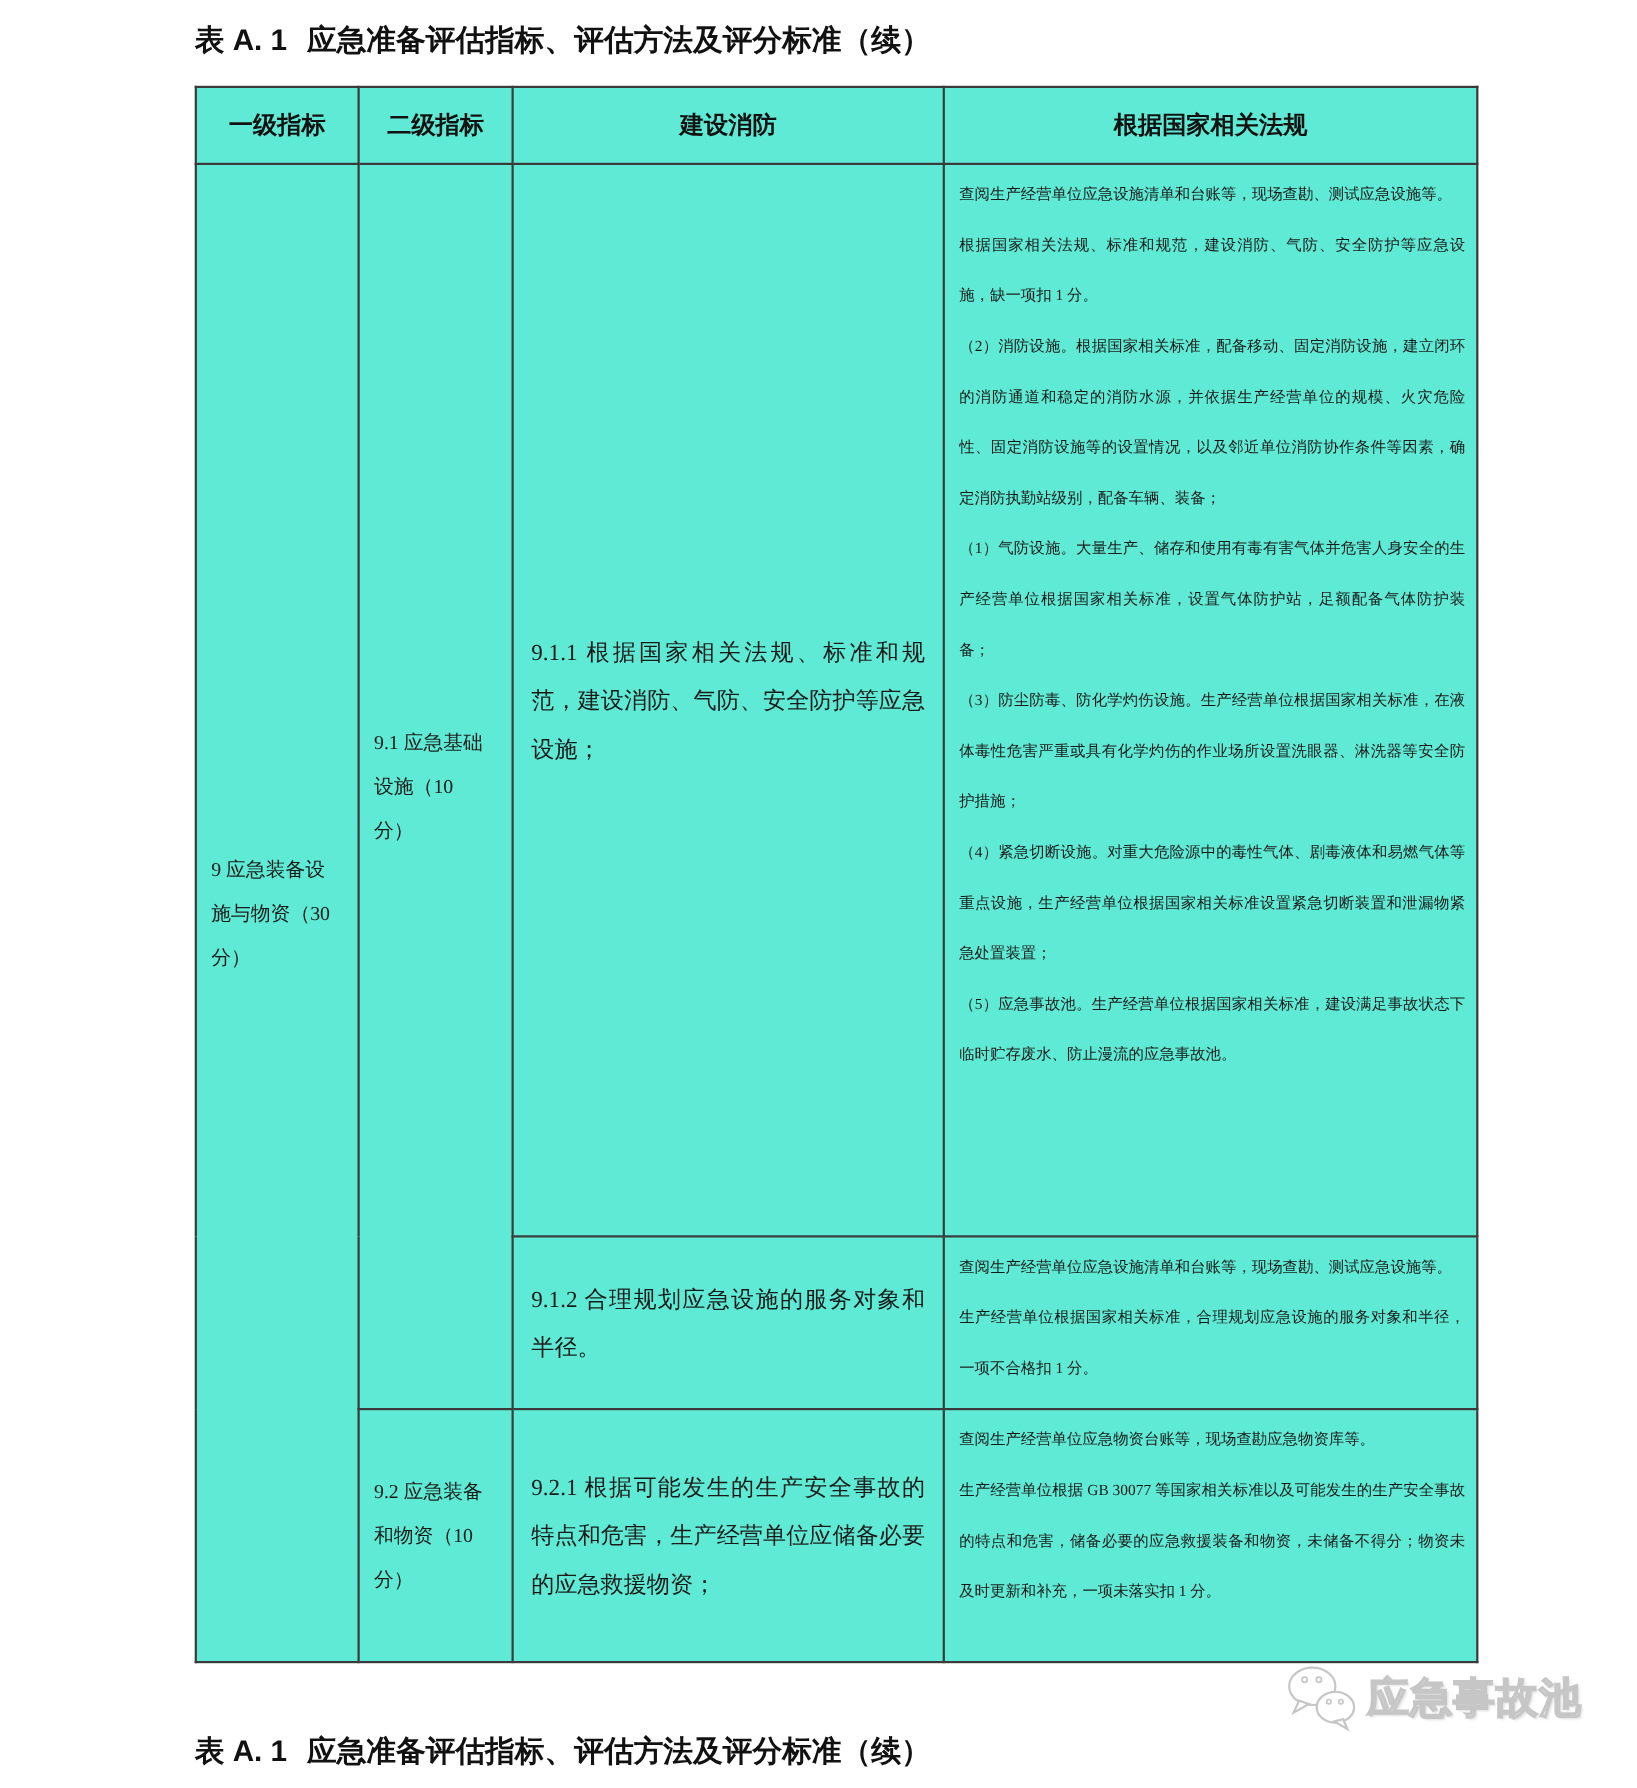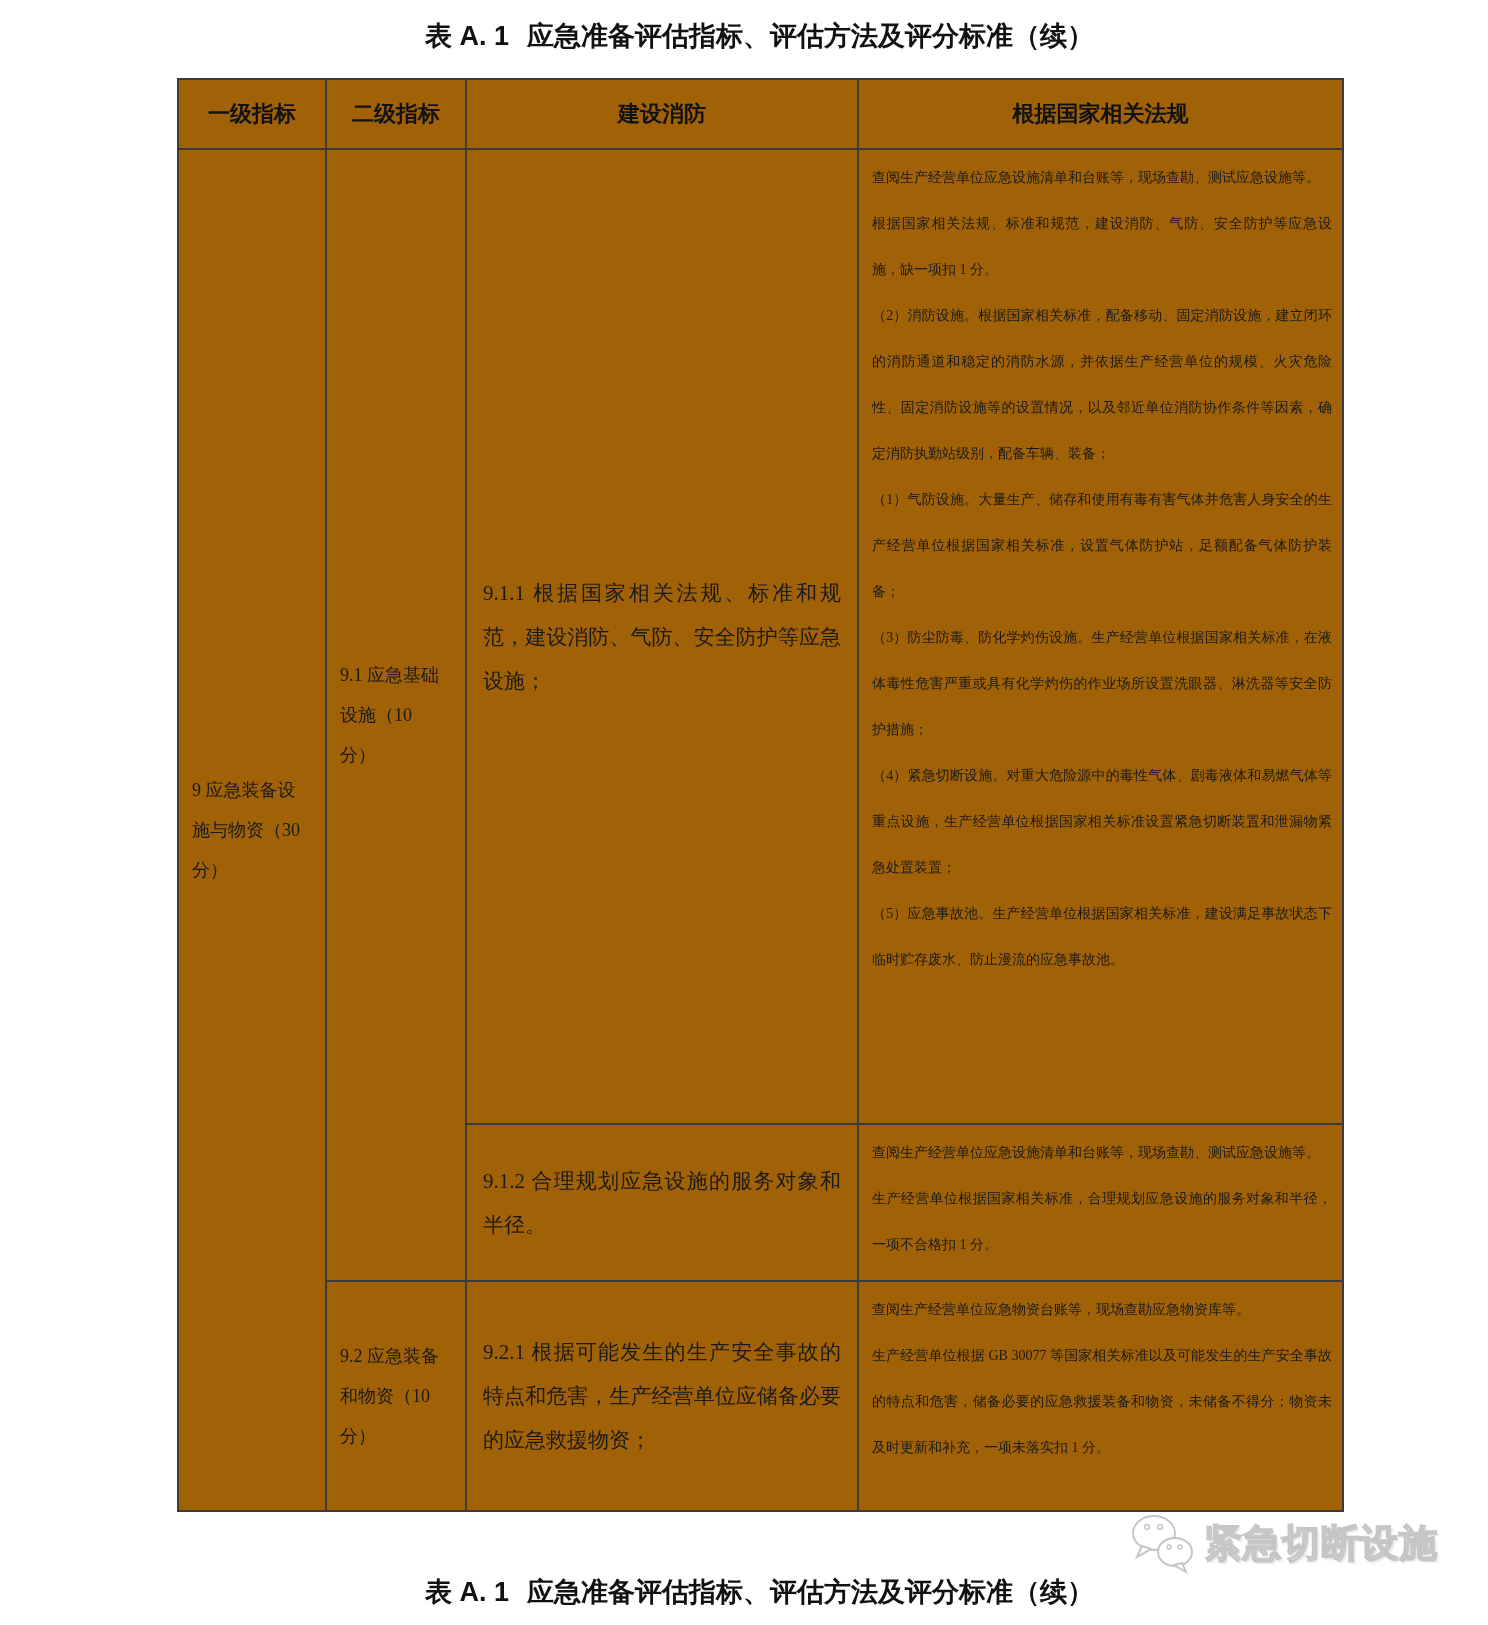--- a/index.html
+++ b/index.html
@@ -13,35 +13,34 @@
     font-family: "Liberation Serif", "DejaVu Serif", serif;
     color: #1a1a1a;
   }
   .content { width: 1165px; margin-left: 177px; padding-top: 20px; }
 
   .doc-title {
     font-family: "Liberation Sans", "DejaVu Sans", sans-serif;
     font-weight: 700;
     font-size: 27px;
     line-height: 32px;
-    text-align: center;
     color: #111111;
     white-space: nowrap;
   }
   .title-top { margin-bottom: 26px; }
   .title-label { margin-right: 18px; }
   .title-bottom { position: absolute; left: 177px; top: 1576px; width: 1165px; }
 
   table.eval {
     border-collapse: collapse;
     width: 1165px;
     table-layout: fixed;
     background: #ffffff;
   }
-  .eval th, .eval td { border: 2px solid #3a3a3a; background: #a16207; }
+  .eval th, .eval td { border: 2px solid #3a3a3a; background: #5eead4; }
   .eval th {
     font-family: "Liberation Sans", "DejaVu Sans", sans-serif;
     font-size: 22px;
     font-weight: 700;
     color: #111111;
     height: 70px;
     text-align: center;
     vertical-align: middle;
     padding: 0 6px;
   }
@@ -164,19 +163,19 @@
           <path d="M52 51 L56 60 L44 53 Z"></path>
         </g>
         <g fill="none" stroke="#c6c6c6" stroke-width="1.5">
           <circle cx="17" cy="15" r="2.4"></circle>
           <circle cx="30" cy="15" r="2.4"></circle>
           <circle cx="39" cy="35" r="2"></circle>
           <circle cx="50" cy="35" r="2"></circle>
         </g>
       </svg>
     </span>
-    <span class="wm-text">紧急切断设施</span>
+    <span class="wm-text">应急事故池</span>
   </div>
 
   <div class="doc-title title-bottom">
     <span class="title-label">表 A. 1</span><span>应急准备评估指标、评估方法及评分标准（续）</span>
   </div>
 </div>
 
 </body></html>

